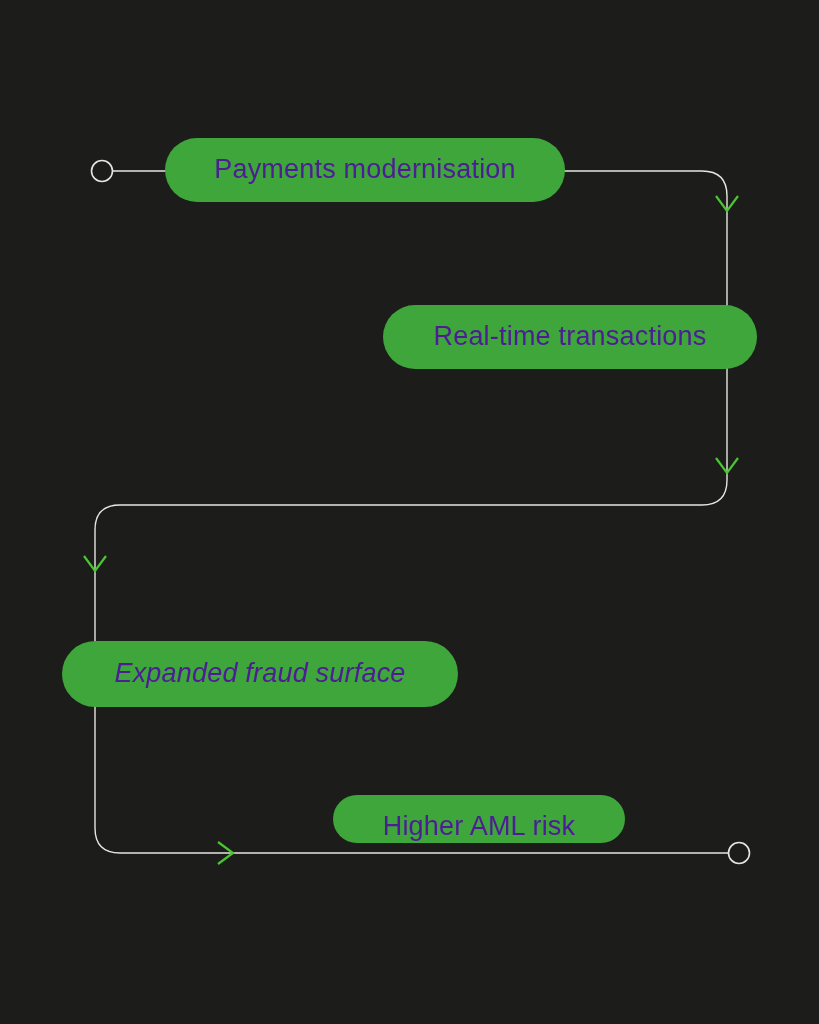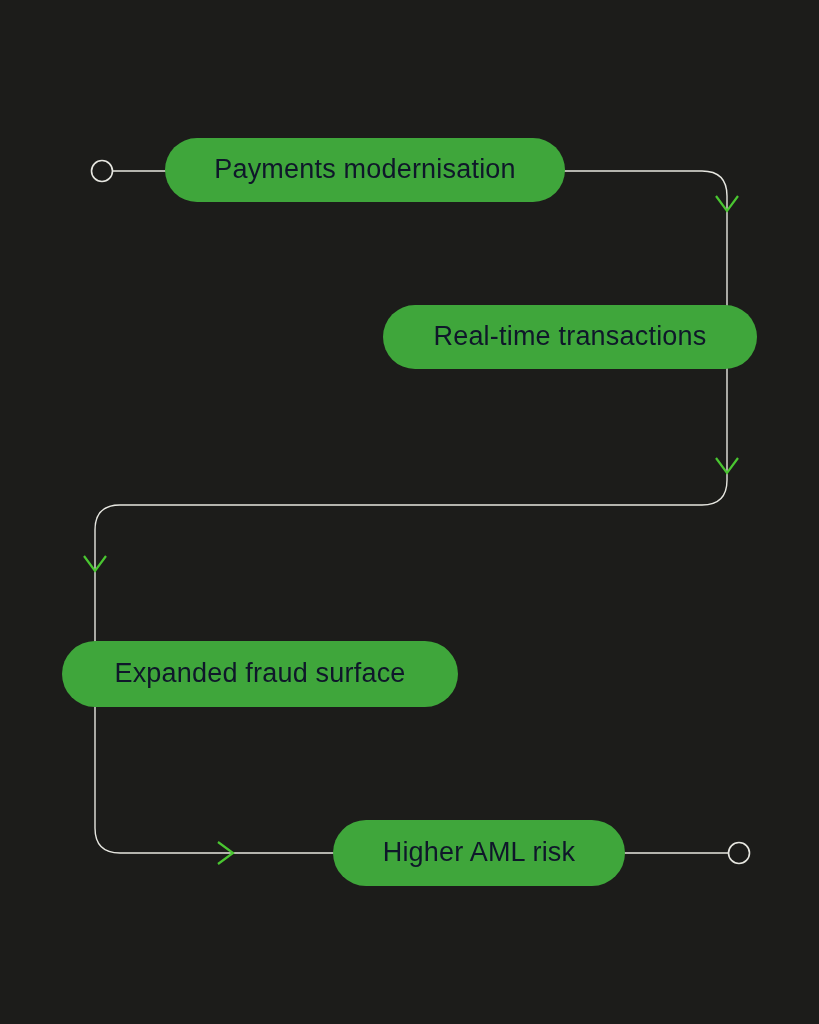--- a/index.html
+++ b/index.html
@@ -19,39 +19,39 @@
       position: absolute;
       left: 0;
       top: 0;
       width: 819px;
       height: 1024px;
       display: block;
     }
     .pill {
       position: absolute;
       background: #3fa63b;
-      color: #0f172a;
+      color: #4c1d95;
       border-radius: 34px;
       display: flex;
       align-items: center;
       justify-content: center;
       font-size: 27px;
       font-weight: 500;
       letter-spacing: 0.2px;
       white-space: nowrap;
       z-index: 2;
     }
     .pill span {
       transform: translateY(-1px);
     }
     #node-1 { left: 165px; top: 138px; width: 400px; height: 64px; }
     #node-2 { left: 383px; top: 305px; width: 374px; height: 64px; }
     #node-3 { left: 223px; top: 473px; width: 375px; height: 64px; }
-    #node-4 { left:  62px; top: 641px; width: 396px; height: 66px; }
-    #node-5 { left: 333px; top: 820px; width: 292px; height: 66px; }
+    #node-4 { left:  62px; top: 641px; width: 396px; height: 66px; font-style: italic; }
+    #node-5 { left: 333px; top: 795px; width: 292px; height: 48px; align-items: flex-end; }
   </style>
 </head>
 <body>
 
 <div class="canvas">
 
   <svg class="connector-svg" viewBox="0 0 819 1024" xmlns="http://www.w3.org/2000/svg">
 
     <path d="M 113 171
              H 702

